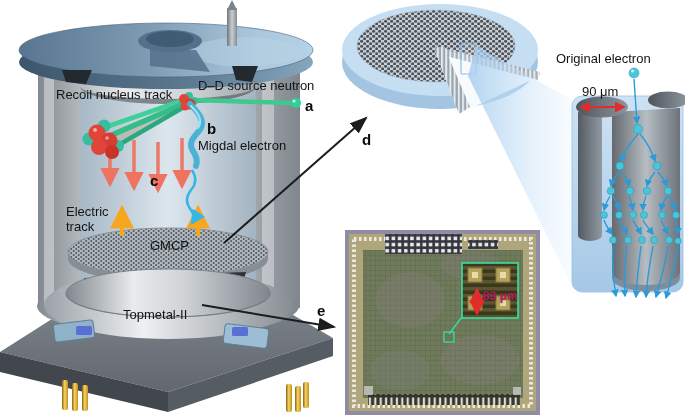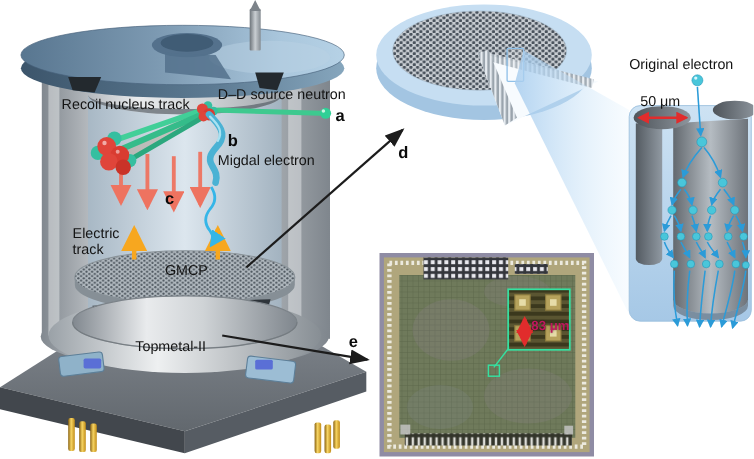--- a/index.html
+++ b/index.html
@@ -367,22 +367,22 @@
 
 <div class="lbl" style="left:56px;top:88px">Recoil nucleus track</div>
 <div class="lbl" style="left:198px;top:79px">D–D source neutron</div>
 <div class="lbl" style="left:198px;top:139px">Migdal electron</div>
 <div class="efield">
   <span>Electric</span><br>
   <span>track</span>
 </div>
 <div class="lbl" style="left:150px;top:239px">GMCP</div>
 <div class="lbl" style="left:123px;top:308px">Topmetal-II</div>
-<div class="lbl" style="left:572px;top:52px">Original electron</div>
-<div class="lbl" style="left:582px;top:85px">50 μm</div>
+<div class="lbl" style="left:556px;top:52px">Original electron</div>
+<div class="lbl" style="left:582px;top:85px">90 μm</div>
 <div class="lbl-83">83 μm</div>
 
 <div class="mk" style="left:305px;top:97px">a</div>
 <div class="mk" style="left:207px;top:120px">b</div>
 <div class="mk" style="left:150px;top:172px">c</div>
 <div class="mk" style="left:362px;top:131px">d</div>
 <div class="mk" style="left:317px;top:302px">e</div>
 
 </div>
 

